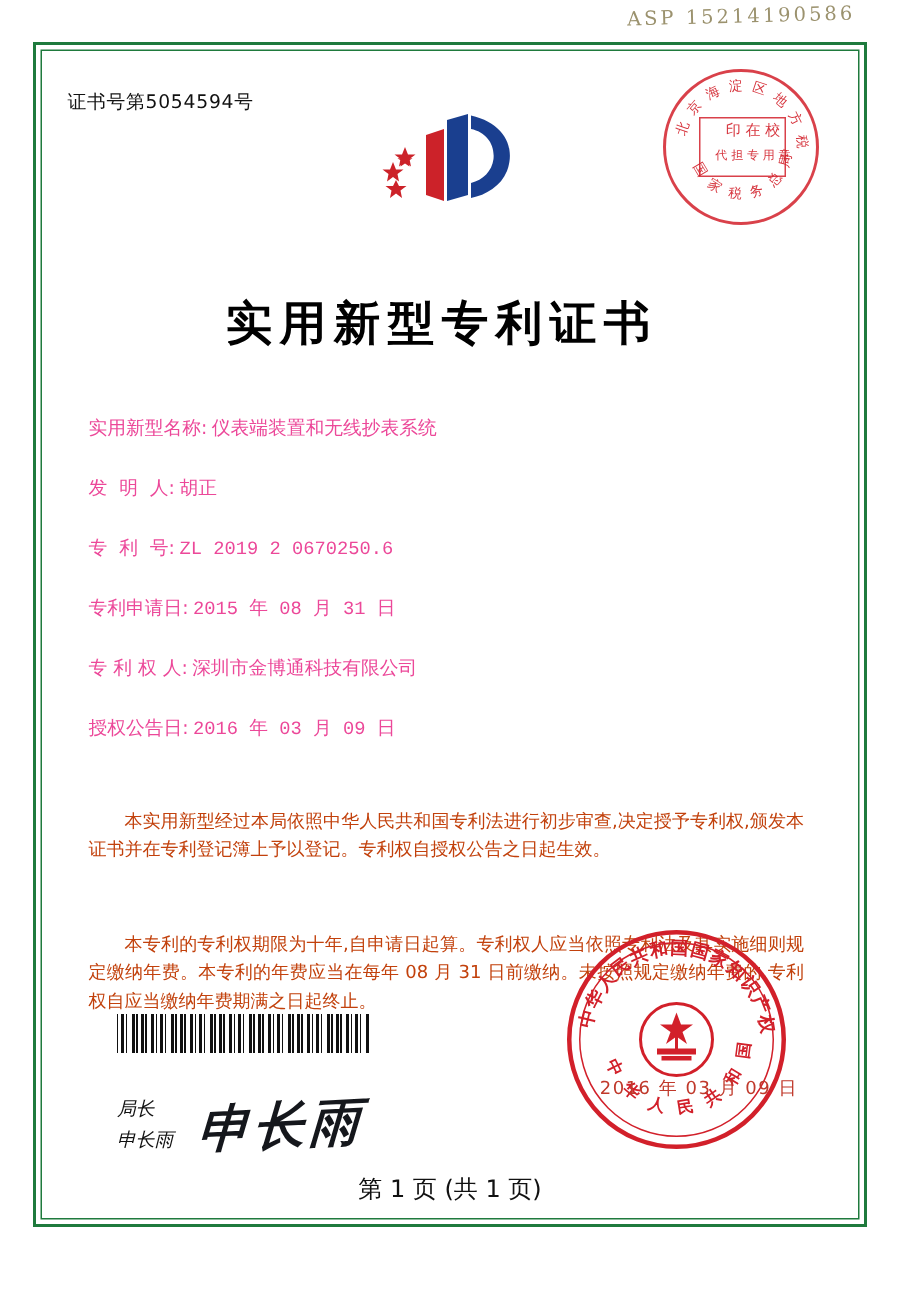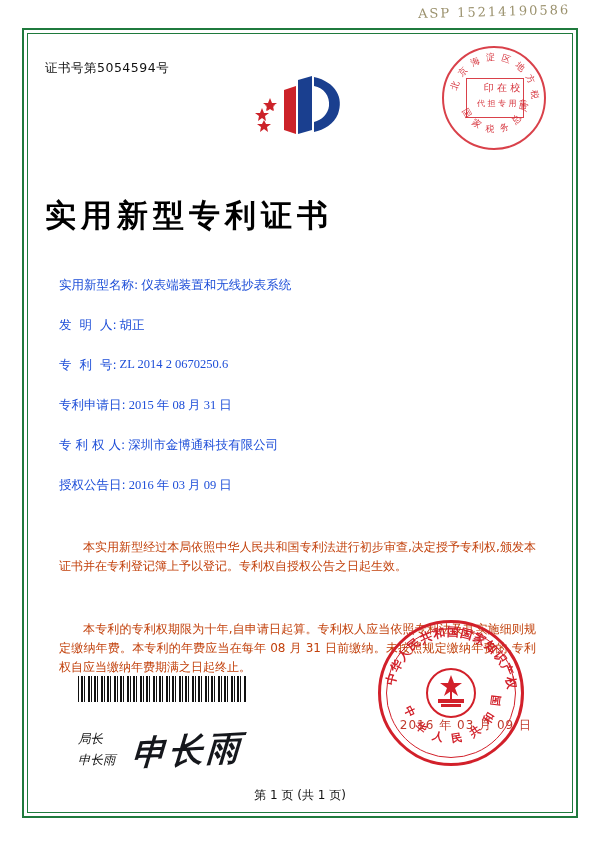--- a/index.html
+++ b/index.html
@@ -121,45 +121,46 @@
     position: absolute;
     inset: 0;
     color: #d2202a;
     font-size: 8.5px;
     opacity: .9;
   }
 
   
   .title {
     margin-top: 118px;
+    text-align: center;
     font-family: "DejaVu Serif", "Liberation Serif", serif;
     font-weight: bold;
     font-size: 31px;
     letter-spacing: 5px;
     color: #000;
   }
 
   
   .fields {
     margin-top: 40px;
     padding-left: 14px;
   }
   .field-row {
     display: flex;
-    align-items: flex-start;
+    align-items: center;
     margin-bottom: 23px;
     font-size: 12.5px;
-    color: #1d4ed8;
+    color: #ec4899;
   }
   .field-label {
     white-space: pre;
     font-family: "DejaVu Sans", sans-serif;
   }
   .field-value {
-    font-family: Liberation Serif, serif;
+    font-family: Liberation Mono, monospace;
     padding-left: 3px;
   }
 
   
   .paras {
     margin-top: 14px;
     padding-left: 14px;
     padding-right: 8px;
   }
   .para {
@@ -255,21 +256,21 @@
     color: #c0392b;
     letter-spacing: 1px;
   }
 
   
   .page-footer {
     position: absolute;
     left: 0; right: 0;
     bottom: 14px;
     text-align: center;
-    font-size: 12px;
+    font-size: 16px;
     color: #111;
   }
 </style>
 </head>
 <body>
 
 <div class="top-annotation">ASP 15214190586</div>
 
 <div class="cert-border"></div>
 
@@ -320,21 +321,21 @@
     <div class="field-row">
       <span class="field-label">实用新型名称:</span>
       <span class="field-value">仪表端装置和无线抄表系统</span>
     </div>
     <div class="field-row">
       <span class="field-label">发  明  人:</span>
       <span class="field-value">胡正</span>
     </div>
     <div class="field-row">
       <span class="field-label">专  利  号:</span>
-      <span class="field-value">ZL 2014 2 0670250.6</span>
+      <span class="field-value">ZL 2019 2 0670250.6</span>
     </div>
     <div class="field-row">
       <span class="field-label">专利申请日:</span>
       <span class="field-value">2015 年 08 月 31 日</span>
     </div>
     <div class="field-row">
       <span class="field-label">专 利 权 人:</span>
       <span class="field-value">深圳市金博通科技有限公司</span>
     </div>
     <div class="field-row">

